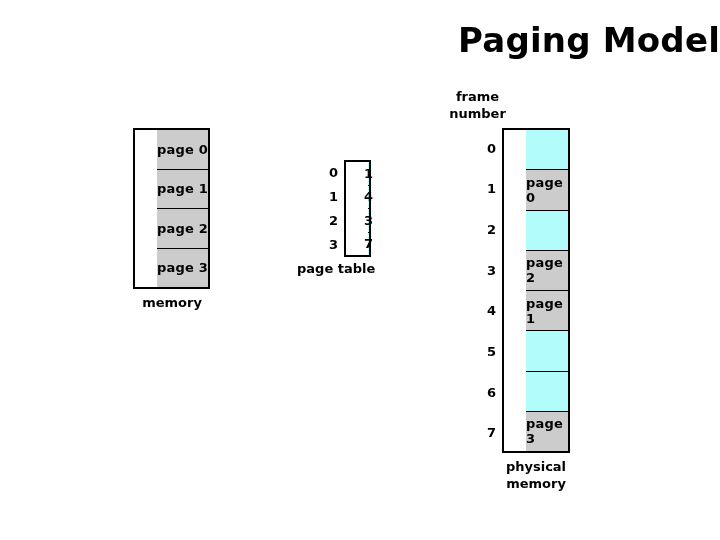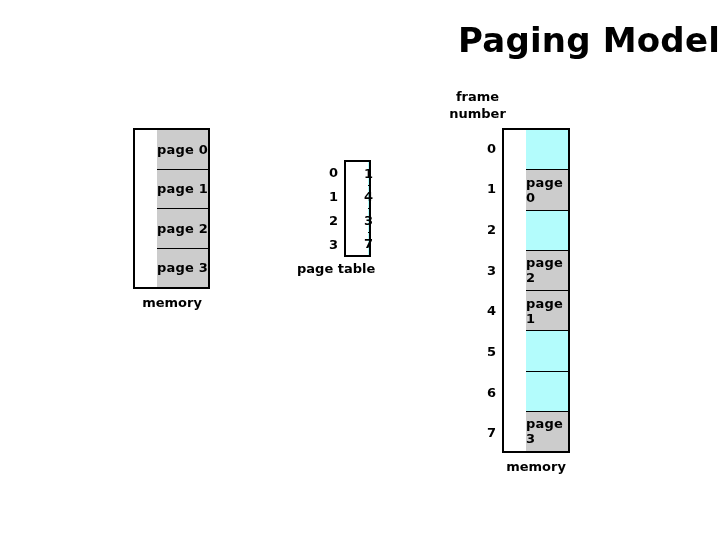--- a/index.html
+++ b/index.html
@@ -205,14 +205,15 @@
     <div class="mem-cell fill-gray">page 0</div>
     <div class="mem-cell fill-cyan"></div>
     <div class="mem-cell fill-gray">page 2</div>
     <div class="mem-cell fill-gray">page 1</div>
     <div class="mem-cell fill-cyan"></div>
     <div class="mem-cell fill-cyan"></div>
     <div class="mem-cell fill-gray">page 3</div>
   </div>
 
 <div id="physical-memory-caption">
+  <div>physical</div>
   <div>memory</div>
 </div>
 
 </body></html>

